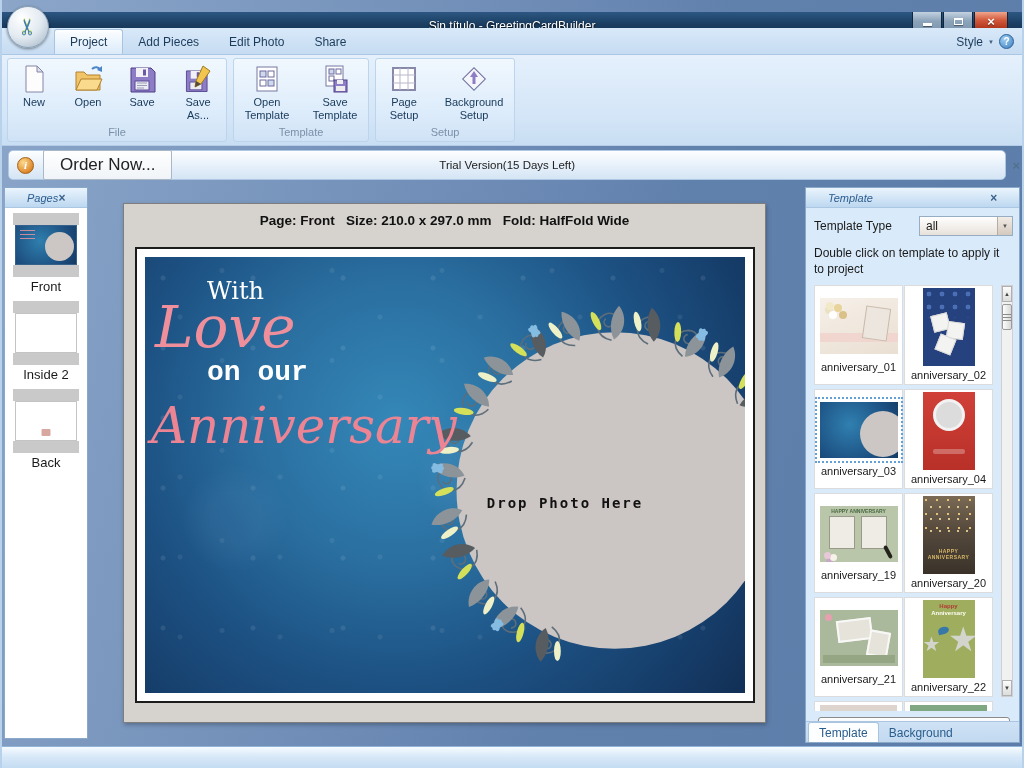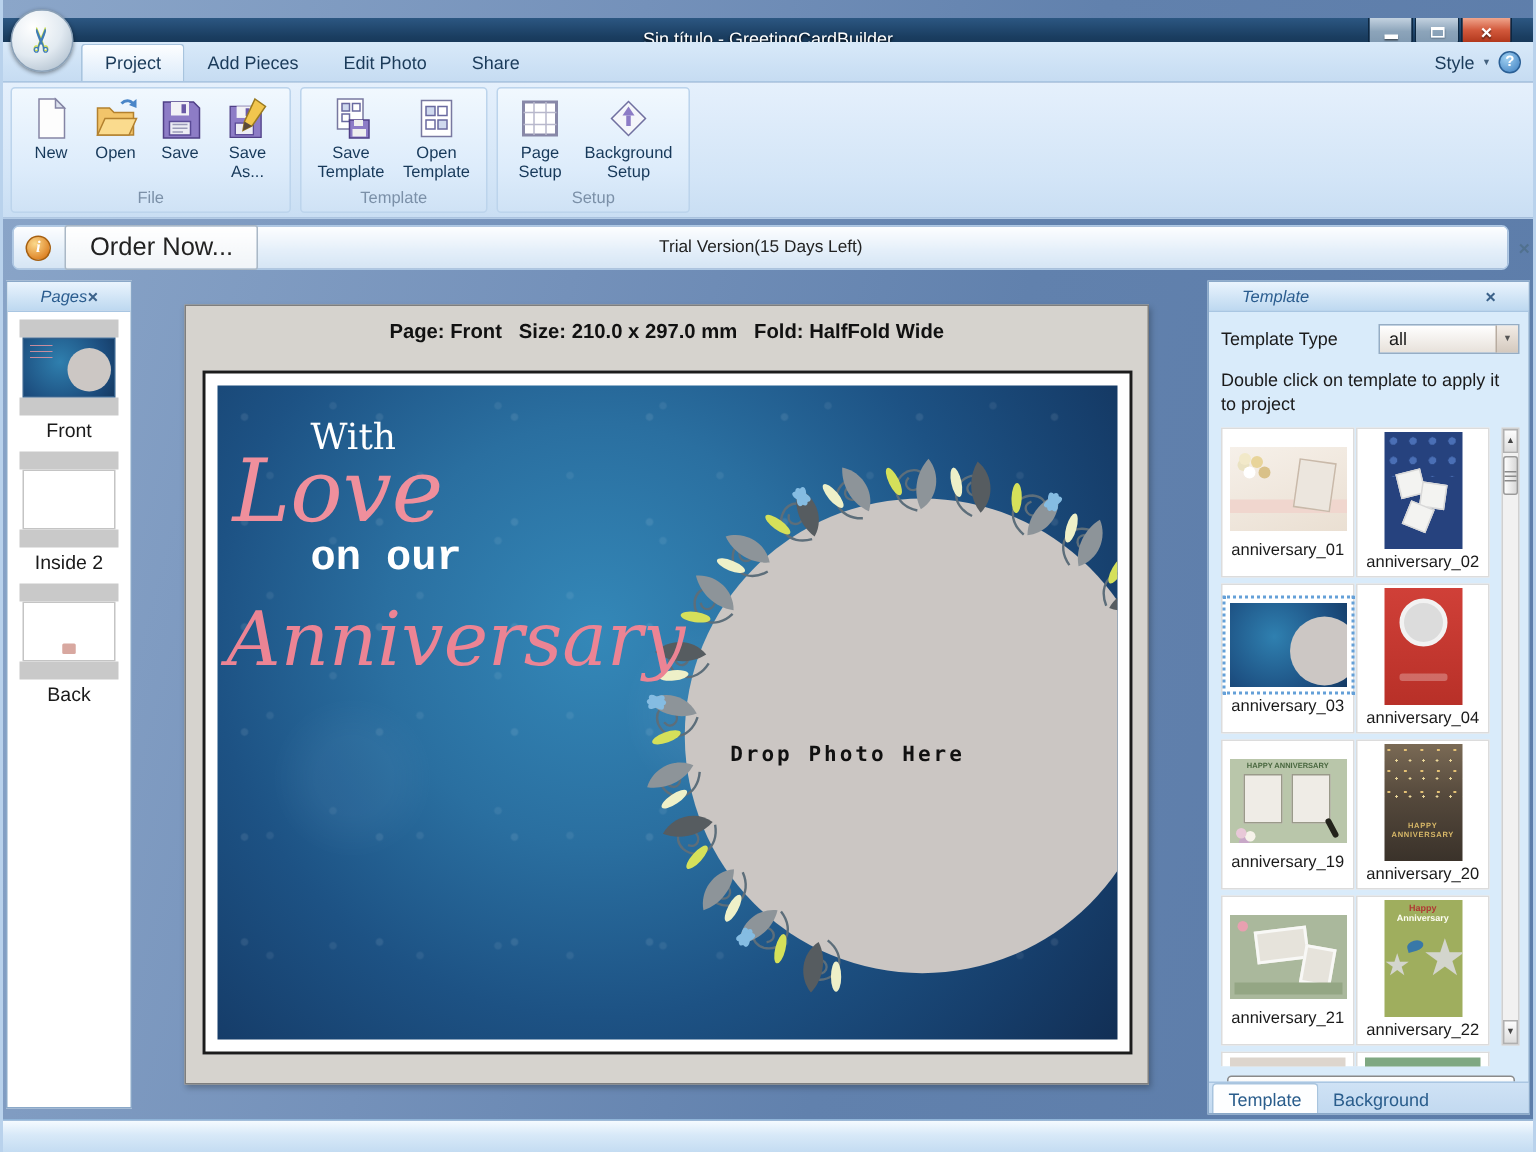--- a/index.html
+++ b/index.html
@@ -40,21 +40,21 @@
   .help { width:15px; height:15px; border-radius:50%; background:radial-gradient(circle at 35% 30%,#9fd0f2,#3e7fc0);
           border:1px solid #2a5f95; color:#fff; font-size:10px; font-weight:bold;
           display:flex; align-items:center; justify-content:center; cursor:pointer; }
   
   .ribbon { position:absolute; left:0; top:55px; width:100%; height:91px;
             background:linear-gradient(#e5f0fc,#d3e5f7 70%,#c9def3); border-bottom:1px solid #b4cce6;
             display:flex; gap:6px; padding:3px 5px; }
   .rgroup { border:1px solid #bcd4ec; border-radius:3px;
             background:linear-gradient(#f1f8fe,#ddecfb 65%,#cfe2f5);
             display:flex; flex-direction:column; }
-  .rbuttons { display:flex; flex:1; padding:3px 7px 0; gap:5px; align-items:flex-start; }
+  .rbuttons { display:flex; flex:1; padding:3px 7px 0; gap:16px; align-items:flex-start; }
   .rbtn { display:flex; flex-direction:column; align-items:center; cursor:pointer; padding:2px 1px; }
   .rbtn .rlabel { font-size:11px; color:#17395a; text-align:center; line-height:1.15; margin-top:2px; }
   .glabel { text-align:center; font-size:11px; color:#7b90a8; padding:1px 0 3px; }
   
   .trialrow { position:absolute; left:6px; top:149px; width:1012px; height:32px; display:flex; align-items:center; }
   .trialbar { position:relative; flex:1; height:30px; border:1px solid #aec8e4; border-radius:5px;
               background:linear-gradient(#fdfeff,#e3eef9 60%,#d5e5f4);
               display:flex; align-items:center; gap:9px; padding:0 8px; }
   .info-icon { width:17px; height:17px; border-radius:50%; flex:0 0 auto;
                background:radial-gradient(circle at 35% 30%,#fbd98c,#e08a2e 70%,#c2690f);
@@ -290,39 +290,39 @@
             </svg>
           <span class="rlabel">Save As...</span>
         </div>
       </div>
       <div class="glabel">File</div>
     </div>
     <div class="rgroup">
       <div class="rbuttons">
         <div class="rbtn" style="width:52px;">
           <svg width="30" height="30" viewBox="0 0 30 30">
+              <rect x="5" y="3" width="20" height="24" fill="#fff" stroke="#7878a0"></rect>
+              <rect x="8" y="7" width="6" height="6" fill="#cfd9ee" stroke="#6a6aa0"></rect>
+              <rect x="16" y="7" width="6" height="6" fill="#fff" stroke="#6a6aa0"></rect>
+              <rect x="8" y="16" width="6" height="6" fill="#fff" stroke="#6a6aa0"></rect>
+              <rect x="16" y="16" width="6" height="6" fill="#cfd9ee" stroke="#6a6aa0"></rect>
+            </svg>
+          <span class="rlabel">Open Template</span>
+        </div>
+        <div class="rbtn" style="width:52px;">
+          <svg width="30" height="30" viewBox="0 0 30 30">
               <rect x="6" y="2" width="17" height="20" fill="#fff" stroke="#7878a0"></rect>
               <rect x="9" y="5" width="5" height="5" fill="#cfd9ee" stroke="#6a6aa0"></rect>
               <rect x="16" y="5" width="5" height="5" fill="#fff" stroke="#6a6aa0"></rect>
               <rect x="9" y="12" width="5" height="5" fill="#fff" stroke="#6a6aa0"></rect>
               <rect x="14" y="16" width="13" height="12" fill="#8d7cc6" stroke="#4f3f86"></rect>
               <rect x="17" y="16" width="6" height="4" fill="#eee"></rect>
               <rect x="16" y="22" width="9" height="5" fill="#eee"></rect>
             </svg>
           <span class="rlabel">Save Template</span>
-        </div>
-        <div class="rbtn" style="width:52px;">
-          <svg width="30" height="30" viewBox="0 0 30 30">
-              <rect x="5" y="3" width="20" height="24" fill="#fff" stroke="#7878a0"></rect>
-              <rect x="8" y="7" width="6" height="6" fill="#cfd9ee" stroke="#6a6aa0"></rect>
-              <rect x="16" y="7" width="6" height="6" fill="#fff" stroke="#6a6aa0"></rect>
-              <rect x="8" y="16" width="6" height="6" fill="#fff" stroke="#6a6aa0"></rect>
-              <rect x="16" y="16" width="6" height="6" fill="#cfd9ee" stroke="#6a6aa0"></rect>
-            </svg>
-          <span class="rlabel">Open Template</span>
         </div>
       </div>
       <div class="glabel">Template</div>
     </div>
     <div class="rgroup">
       <div class="rbuttons">
         <div class="rbtn" style="width:42px;">
           <svg width="30" height="30" viewBox="0 0 30 30">
               <rect x="4" y="4" width="22" height="22" fill="#fff" stroke="#8888a8" stroke-width="2"></rect>
               <path d="M4 11h22M4 19h22M11 4v22M19 4v22" stroke="#b8b8cc"></path>

